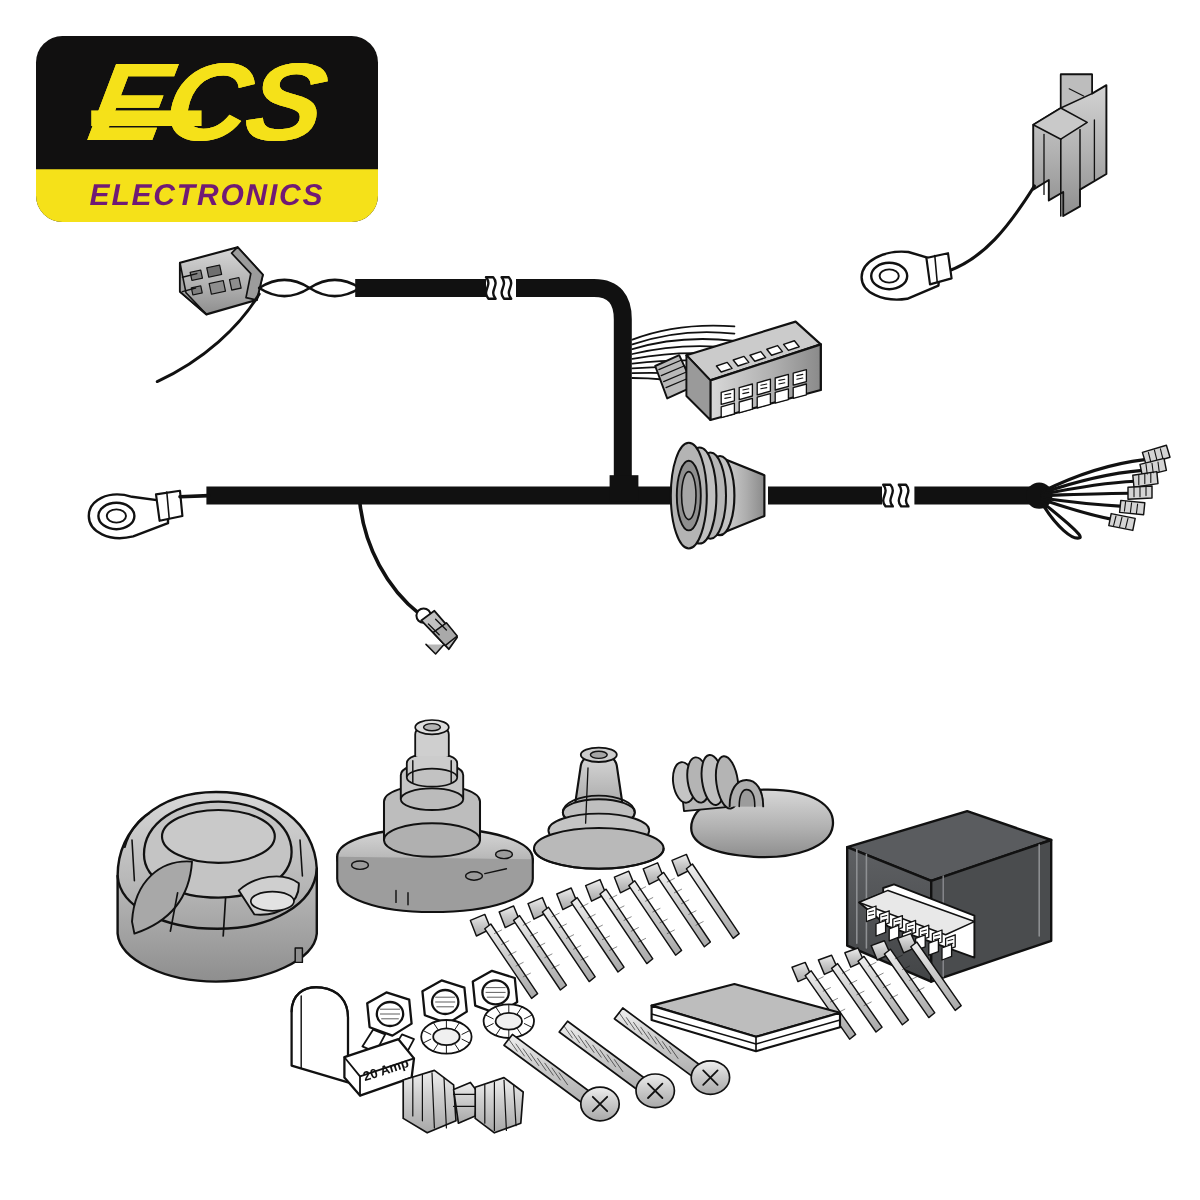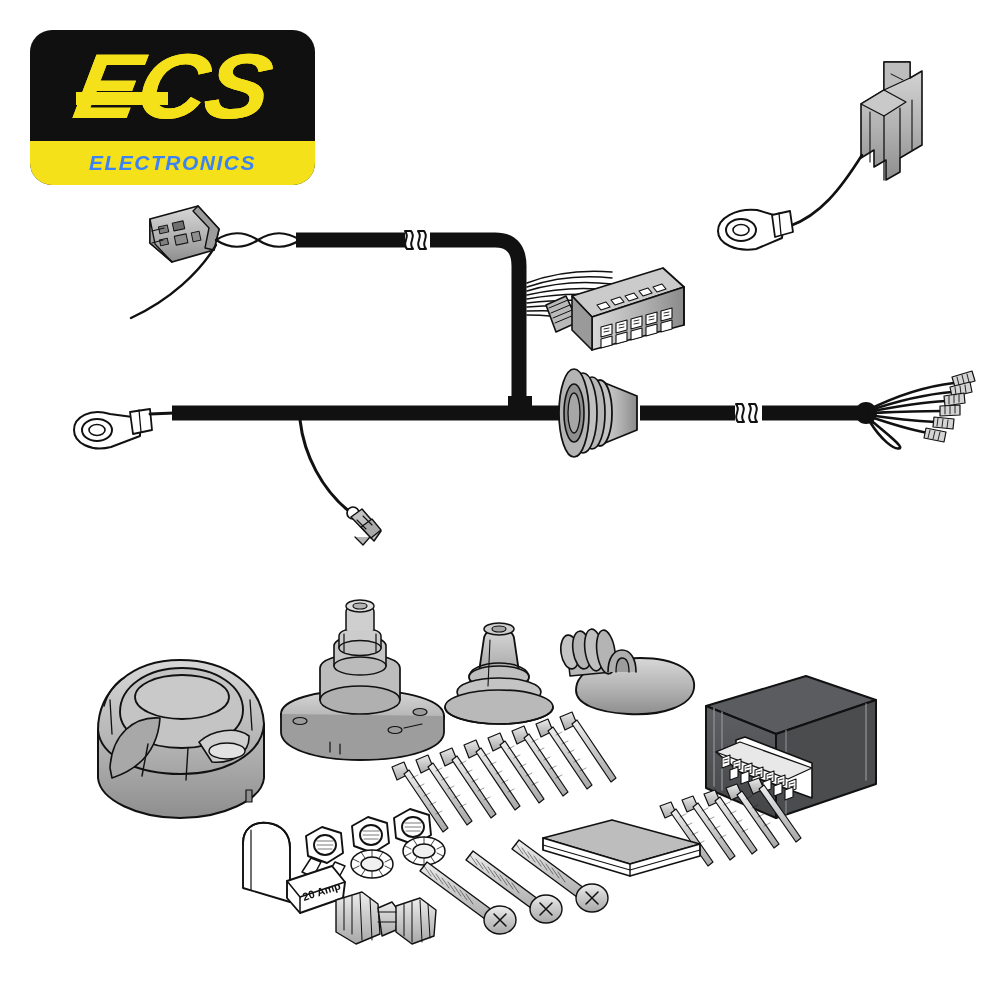--- a/index.html
+++ b/index.html
@@ -27,22 +27,22 @@
     display:flex;align-items:center;justify-content:center;
     color:#f5e119;font-weight:bold;font-style:italic;
     font-size:92px;letter-spacing:-2px;line-height:1;
     font-family:"Liberation Sans", sans-serif;
     text-shadow:0 0 0 #f5e119;
   }
   .logo-ecs span{display:inline-block;transform:skewX(-10deg) scaleX(1.05);}
   .logo-sub{
     position:absolute;left:0;bottom:0;width:100%;height:44px;
     display:flex;align-items:center;justify-content:center;
-    color:#3b82f6;font-weight:bold;font-style:italic;
-    font-size:21px;letter-spacing:1.5px;
+    color:#701a75;font-weight:bold;font-style:italic;
+    font-size:25px;letter-spacing:1.5px;
     font-family:"Liberation Sans", sans-serif;
   }
   .logo-strike{
     position:absolute;left:46px;top:62px;width:92px;height:13px;background:#f5e119;
   }
 </style>
 </head>
 <body>
 
 <div id="stage">

